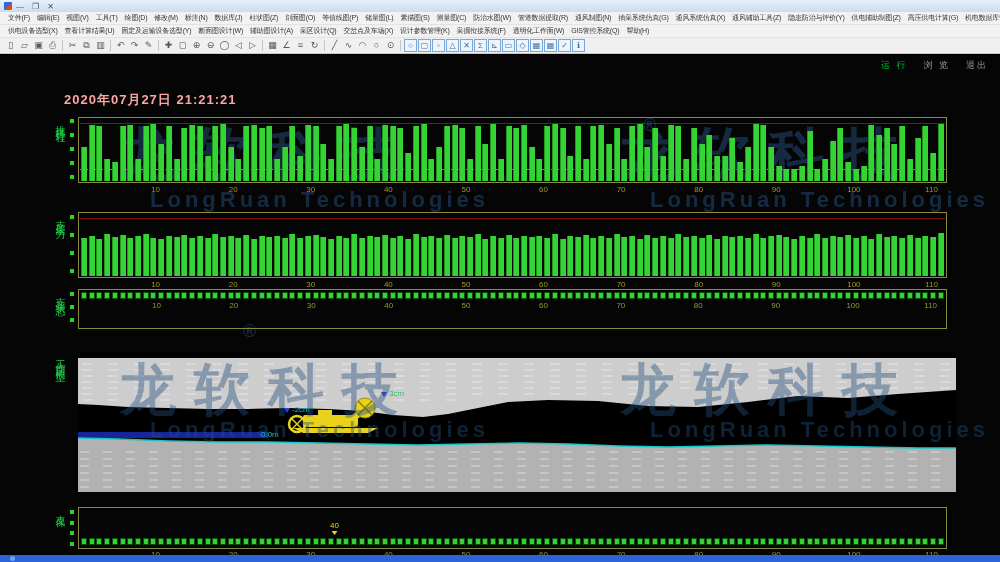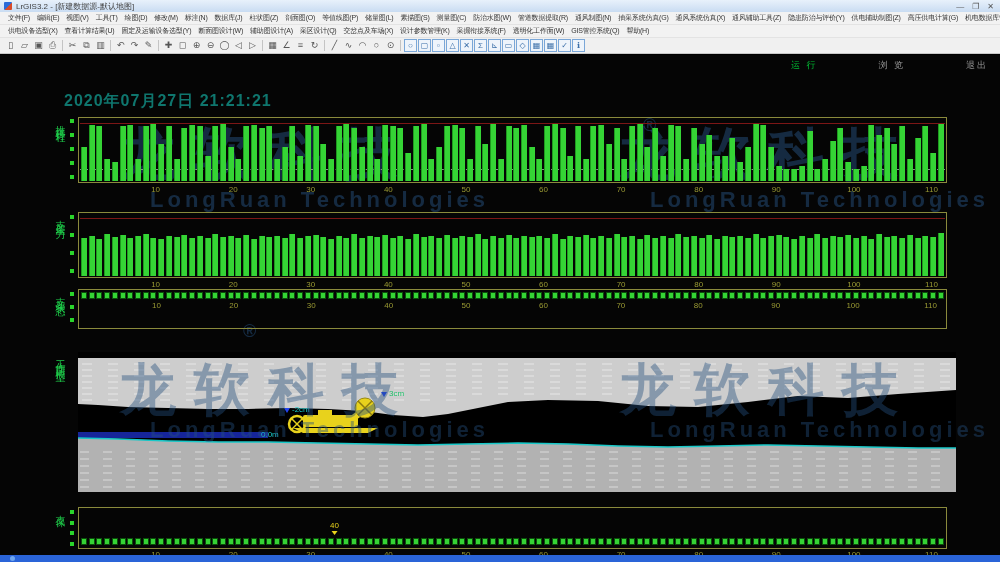--- a/index.html
+++ b/index.html
@@ -37,24 +37,24 @@
     font-weight:bold; white-space:nowrap; }
   .wm-cn { font-size:56px; letter-spacing:18px; }
   .wm-en { font-size:22px; letter-spacing:4px; }
   .wm-reg { font-size:18px; }
   .wm-back { z-index:0; }
   .wm-front { z-index:3; opacity:.42; }
 
   .runbar { position:absolute; top:4px; right:12px; z-index:4; display:flex; gap:16px;
     font-size:9px; letter-spacing:2px; }
   .runbar .run { color:#00bb33; }
-  .runbar .dim { color:#9a9a9a;margin-left:45px; }
-
-  .timestamp { position:absolute; left:64px; top:36px; z-index:2; color:#0f766e;
-    font-size:16px; font-weight:bold; letter-spacing:1px; }
+  .runbar .dim { color:#9a9a9a; }
+
+  .timestamp { position:absolute; left:64px; top:36px; z-index:2; color:#fca5a5;
+    font-size:13px; font-weight:bold; letter-spacing:1px; }
 
   .vlabel { position:absolute; left:53px; width:14px; z-index:2;
     writing-mode:vertical-rl; text-orientation:upright; color:#1ecc4a; font-size:10px;
     letter-spacing:3px; display:flex; align-items:center; }
   .sqcol { position:absolute; left:70px; width:5px; z-index:2; display:flex;
     flex-direction:column; justify-content:space-between; }
   .sqcol .sq { width:4px; height:4px; background:#2ad42a; }
 
   .chartbox { position:absolute; left:78px; width:869px; z-index:1;
     border:1px solid #8a8a3c; }
@@ -86,21 +86,20 @@
   .bottom-dot { position:absolute; left:10px; bottom:1px; width:5px; height:5px;
     border-radius:50%; background:#6fa6ef; z-index:6; }
 </style>
 </head>
 <body>
 
 <div class="window">
 
   <div class="titlebar">
     <div class="app-icon"></div>
-    <div class="title-text">LrGIS3.2 - [新建数据源-默认地图]</div>
     <div class="win-controls">
       <span>—</span>
       <span>❐</span>
       <span>✕</span>
     </div>
   </div>
 
   <div class="menubar">
       <span class="menu-item">文件(F)</span>
       <span class="menu-item">编辑(E)</span>

